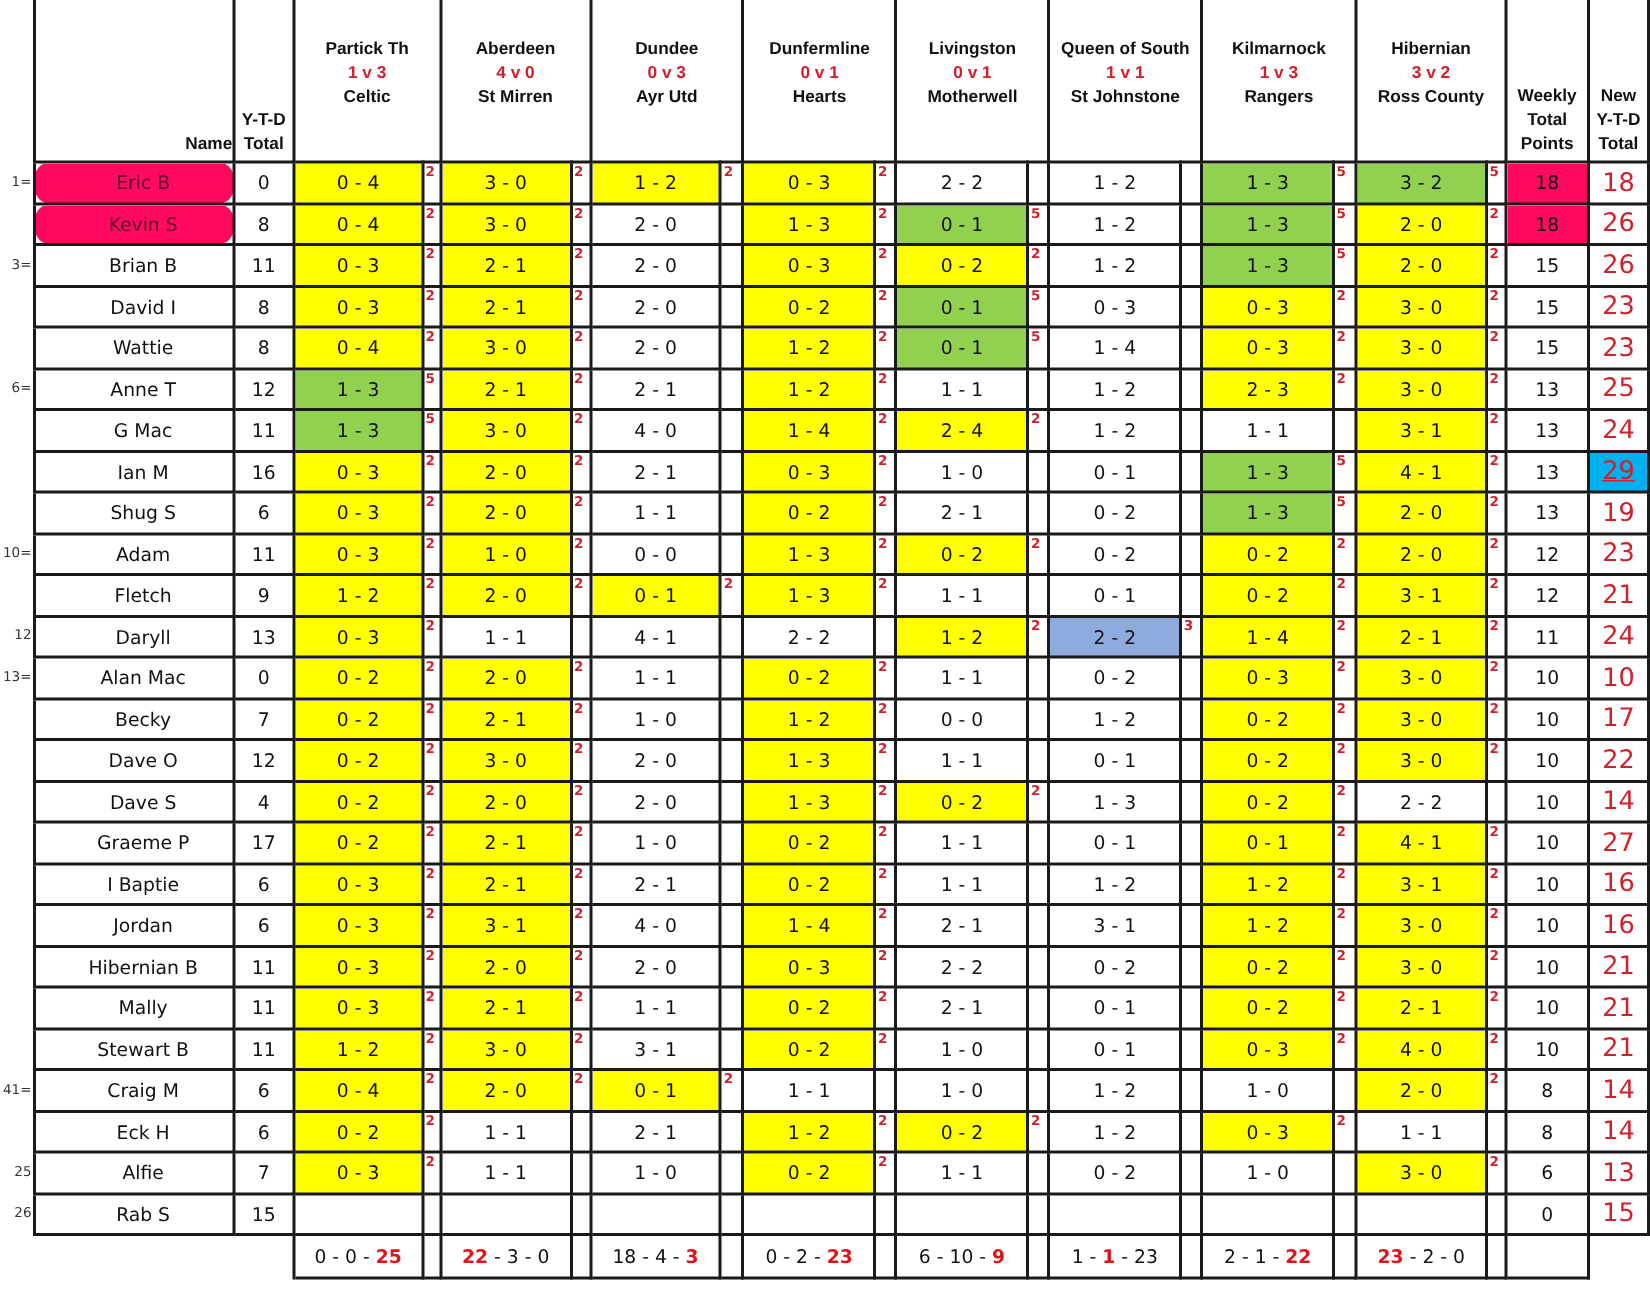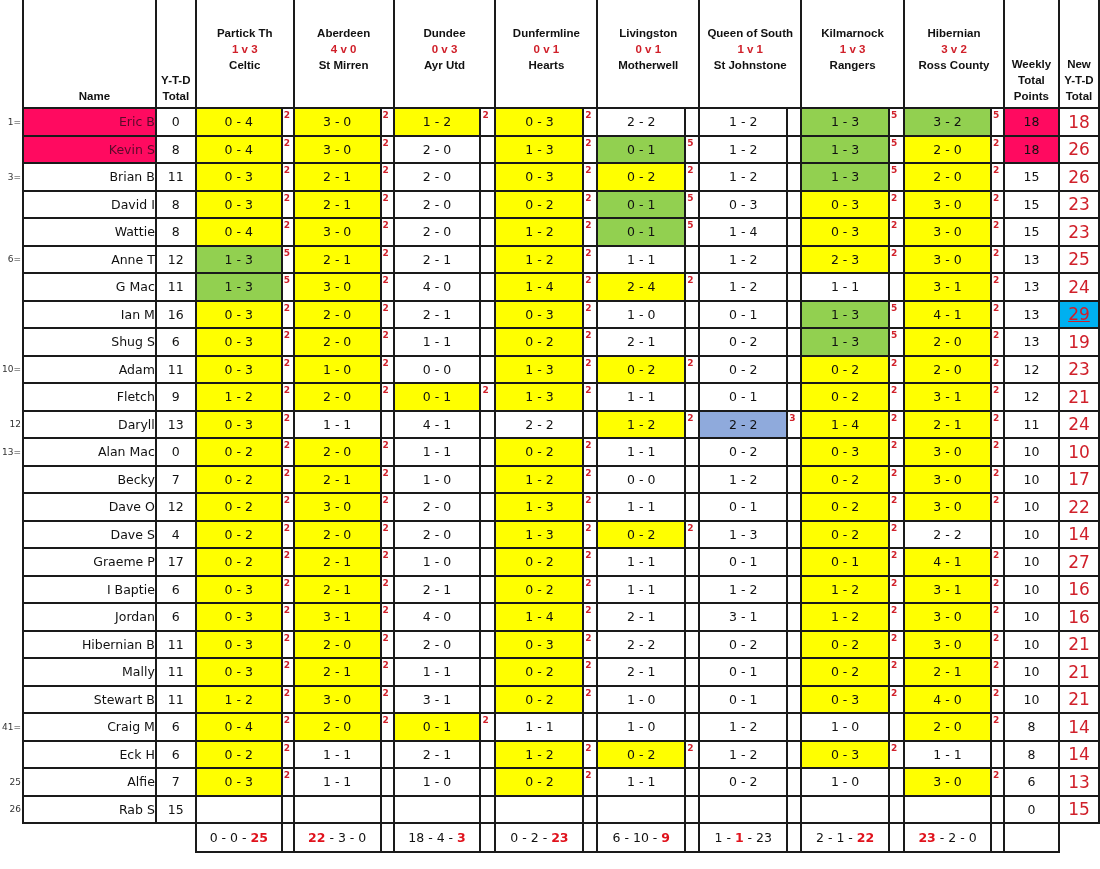--- a/index.html
+++ b/index.html
@@ -2,27 +2,27 @@
 <html><head>
 <meta charset="utf-8">
 <style>
   html, body { margin: 0; padding: 0; background: #ffffff; }
   body { width: 1100px; height: 869px; position: relative; overflow: hidden;
          font-family: "DejaVu Sans", sans-serif; color: #111; }
   table.grid { position: absolute; left: 0; top: 0; border-collapse: collapse; table-layout: fixed; }
   table.grid td { padding: 0; border: 2px solid #1a1a1a; height: 25.5px; text-align: center;
                   vertical-align: middle; font-size: 12.5px; overflow: hidden; white-space: nowrap; }
   table.grid td.rank { border: none; border-right: 2px solid #1a1a1a; font-size: 9px; text-align: right; padding-right: 1px; color: #333; }
-  table.grid td.name { text-align: right; padding-left: 12px; font-size: 12.5px; }
+  table.grid td.name { text-align: center; padding-left: 12px; font-size: 12.5px; border-radius: 11px; }
   table.grid td.pts { font-size: 9px; font-weight: bold; color: #d0202a; text-align: left; vertical-align: top; padding-left: 1px; line-height: 12px; }
   table.grid td.newytd { font-size: 17px; color: #d0202a; }
   table.grid td.weekly { font-size: 12.5px; }
   tr.head td { height: 79px; border-top: none; font-family: "Liberation Sans", sans-serif; font-weight: bold; font-size: 11.5px; vertical-align: bottom; padding-bottom: 3px; line-height: 16px; }
   tr.head td.rank { border-right: 2px solid #1a1a1a; }
-  tr.head td.hname { text-align: center; padding-left: 10px; }
+  tr.head td.hname { text-align: right; padding-left: 10px; }
   tr.head td.match { vertical-align: top; padding-top: 25px; }
   tr.head .score { color: #d0202a; font-weight: bold; }
   tr.foot td { height: 27px; }
   tr.foot td.empty { border: none; }
   tr.foot td.empty.edge { border-right: 2px solid #1a1a1a; }
   .red { color: #e0121c; font-weight: bold; }
   .bg-yellow { background: #ffff00; }
   .bg-green { background: #92d050; }
   .bg-pink { background: #ff0a60; }
   .bg-blue { background: #8faadc; }

